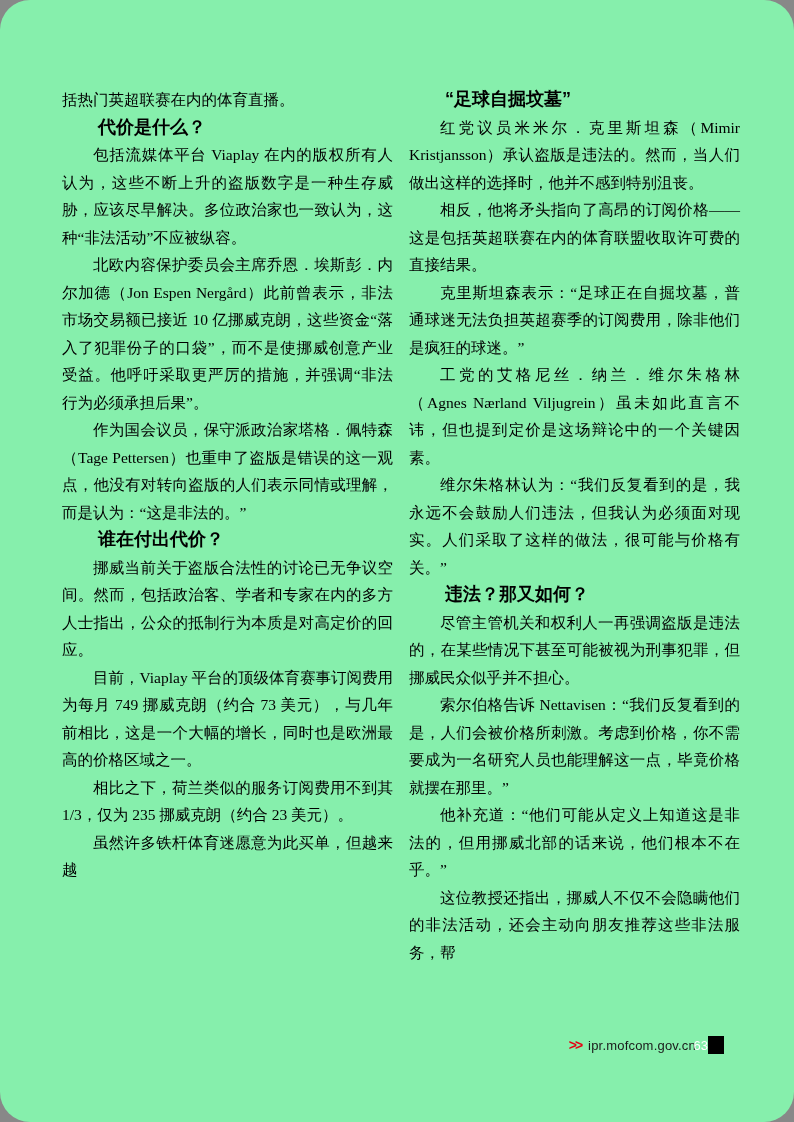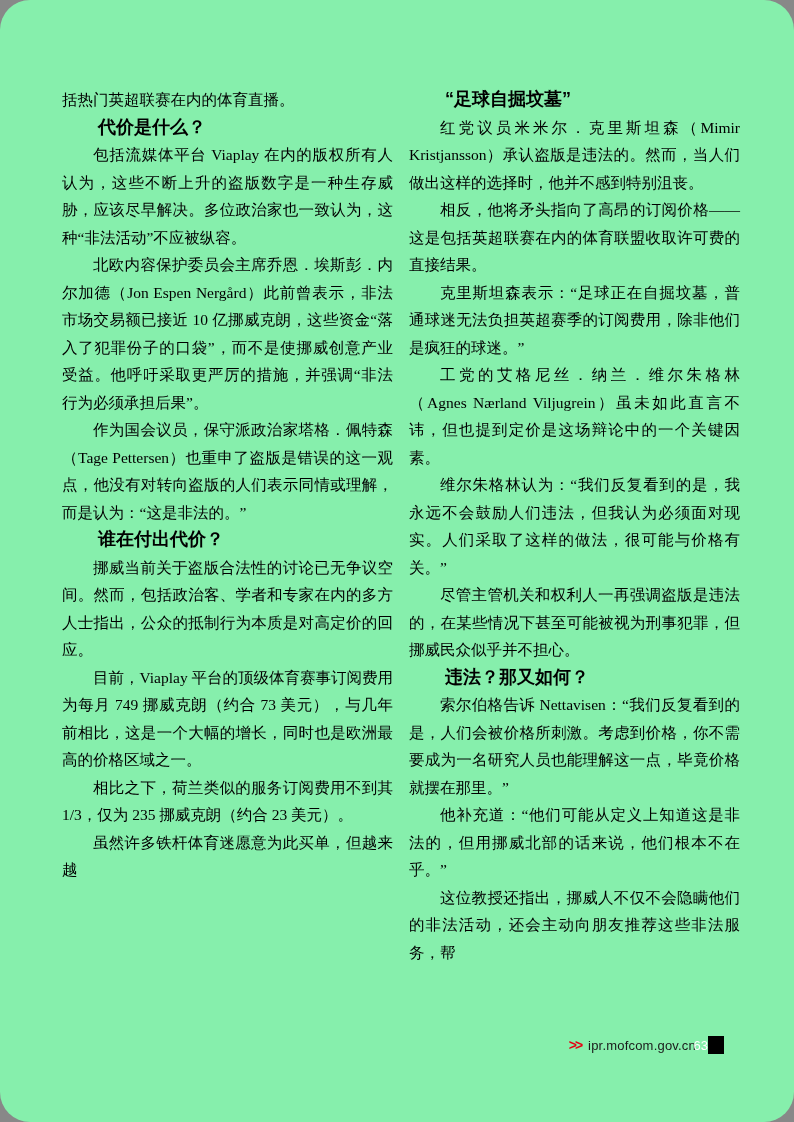--- a/index.html
+++ b/index.html
@@ -90,22 +90,22 @@
         <p class="para">相比之下，荷兰类似的服务订阅费用不到其 1/3，仅为 235 挪威克朗（约合 23 美元）。</p>
         <p class="para">虽然许多铁杆体育迷愿意为此买单，但越来越</p>
       </div>
     <div class="column" id="col-right">
         <p class="para heading">“足球自掘坟墓”</p>
         <p class="para">红党议员米米尔．克里斯坦森（Mimir Kristjansson）承认盗版是违法的。然而，当人们做出这样的选择时，他并不感到特别沮丧。</p>
         <p class="para">相反，他将矛头指向了高昂的订阅价格——这是包括英超联赛在内的体育联盟收取许可费的直接结果。</p>
         <p class="para">克里斯坦森表示：“足球正在自掘坟墓，普通球迷无法负担英超赛季的订阅费用，除非他们是疯狂的球迷。”</p>
         <p class="para">工党的艾格尼丝．纳兰．维尔朱格林（Agnes Nærland Viljugrein）虽未如此直言不讳，但也提到定价是这场辩论中的一个关键因素。</p>
         <p class="para">维尔朱格林认为：“我们反复看到的是，我永远不会鼓励人们违法，但我认为必须面对现实。人们采取了这样的做法，很可能与价格有关。”</p>
+        <p class="para heading">违法？那又如何？</p>
         <p class="para">尽管主管机关和权利人一再强调盗版是违法的，在某些情况下甚至可能被视为刑事犯罪，但挪威民众似乎并不担心。</p>
-        <p class="para heading">违法？那又如何？</p>
         <p class="para">索尔伯格告诉 Nettavisen：“我们反复看到的是，人们会被价格所刺激。考虑到价格，你不需要成为一名研究人员也能理解这一点，毕竟价格就摆在那里。”</p>
         <p class="para">他补充道：“他们可能从定义上知道这是非法的，但用挪威北部的话来说，他们根本不在乎。”</p>
         <p class="para">这位教授还指出，挪威人不仅不会隐瞒他们的非法活动，还会主动向朋友推荐这些非法服务，帮</p>
       </div>
   </div>
 
   <div class="footer">
     <span class="chevrons" style="color: rgb(230, 0, 18);">&gt;&gt;</span>
     <span class="site">ipr.mofcom.gov.cn</span>
     <span class="page-num-box">63</span>

